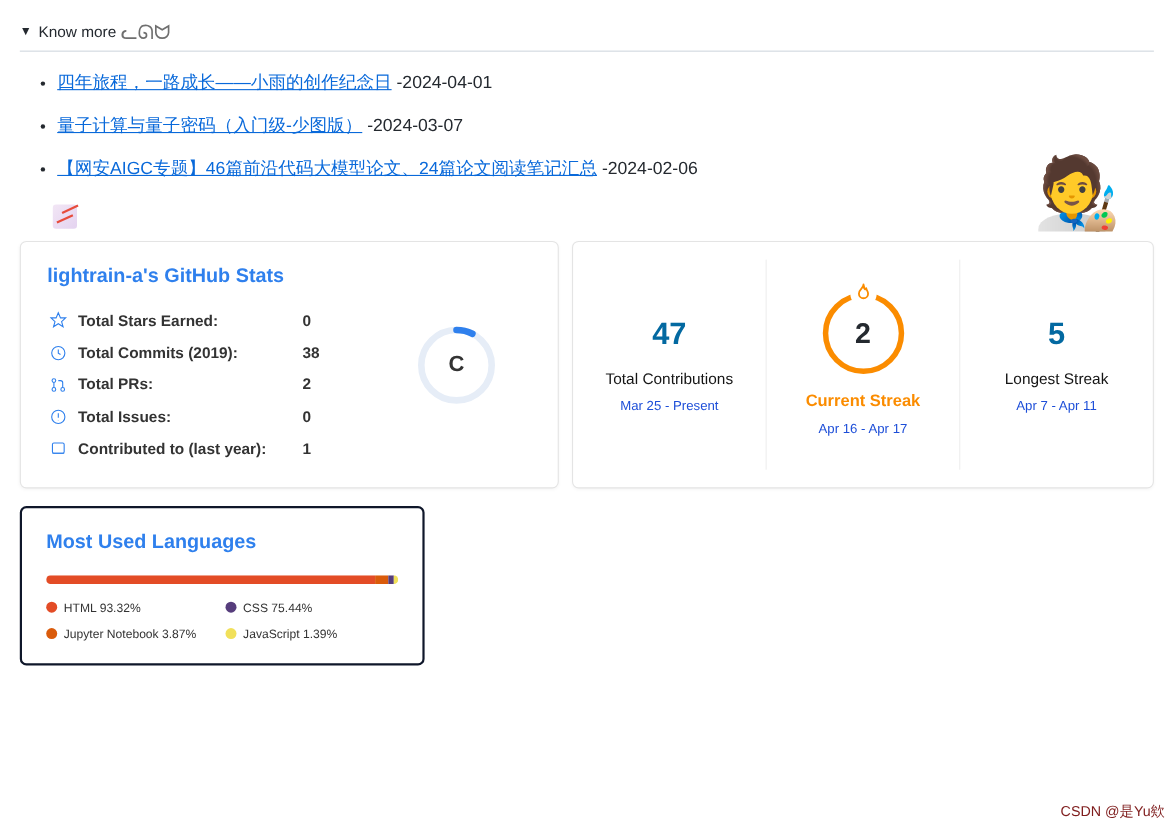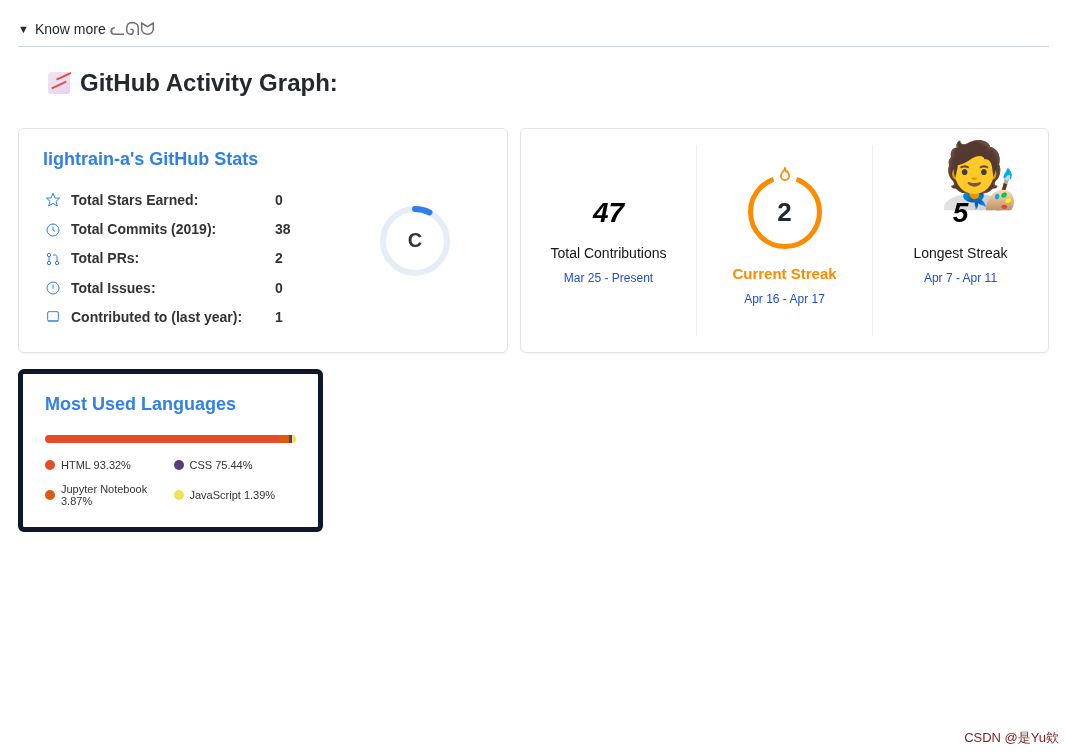--- a/index.html
+++ b/index.html
@@ -76,21 +76,21 @@
       left: 3px; top: 12px;
       width: 16px; height: 2px;
       background: #e74c3c;
       transform: rotate(-25deg);
       box-shadow: 8px -6px 0 #e74c3c;
     }
     h2.activity { margin-top: 22px; margin-left: 30px; }
     .cards-row {
       display: flex;
       gap: 12px;
-      margin-top: 31px;
+      margin-top: 11px;
     }
     .card {
       border: 1px solid #e4e4e4;
       border-radius: 6px;
       background: #fff;
       box-shadow: 0 1px 3px rgba(0,0,0,0.04);
       padding: 20px 24px;
     }
     .stats-card {
       width: 490px;
@@ -145,22 +145,21 @@
       align-items: center;
       justify-content: center;
       position: relative;
     }
     .streak-col + .streak-col {
       border-left: 1px solid #eee;
     }
     .streak-big {
       font-size: 28px;
       font-weight: 700;
-      color: #000000;
-      font-style: italic;
+      color: #0369a1;
     }
     .streak-label {
       font-size: 14px;
       color: #151515;
       margin-top: 16px;
     }
     .streak-sub {
       font-size: 12px;
       color: #1d4ed8;
       margin-top: 10px;
@@ -176,24 +175,24 @@
     .ring .fire {
       position: absolute;
       top: -16px; left: 50%; transform: translateX(-50%);
       width: 24px; height: 24px;
       background: #fff;
       border-radius: 50%;
       display: flex; align-items: center; justify-content: center;
     }
     .fire svg { width: 20px; height: 20px; }
     .lang-card {
-      width: 305px;
+      width: 368px;
       margin-top: 16px;
       padding: 20px 22px;
-      border: 5px solid #0f172a;
+      border: 2px solid #0f172a;
       border-radius: 6px;
     }
     .lang-title {
       color: #2f80ed;
       font-weight: 700;
       font-size: 18px;
       margin-bottom: 20px;
     }
     .lang-bar {
       height: 8px;
@@ -203,21 +202,21 @@
       margin-bottom: 16px;
     }
     .lang-bar span { display: block; height: 100%; }
     .lang-grid {
       display: grid;
       grid-template-columns: 1fr 1fr;
       gap: 12px 6px;
       font-size: 11px;
       color: #333;
     }
-    .lang-item { display: flex; align-items: center; gap: 6px; }
+    .lang-item { display: flex; gap: 6px; }
     .dot { width: 10px; height: 10px; border-radius: 50%; flex-shrink: 0; }
     .watermark {
       position: fixed;
       right: 8px;
       bottom: 6px;
       font-size: 13px;
       color: #7f1d1d;
     }
   </style>
 </head>
@@ -227,24 +226,37 @@
 <div class="know-more">
   <span class="triangle">▼</span>
   <span>Know more</span>
   <span class="cat">ᓚᘏᗢ</span>
 </div>
 
 <hr class="divider">
 
 <span class="artist-emoji">🧑‍🎨</span>
 
+<ul class="blog-list">
+  <li>
+    <a href="#">四年旅程，一路成长——小雨的创作纪念日</a>
+    <span class="date">-2024-04-01</span>
+  </li>
+  <li>
+    <a href="#">量子计算与量子密码（入门级-少图版）</a>
+    <span class="date">-2024-03-07</span>
+  </li>
+  <li>
+    <a href="#">【网安AIGC专题】46篇前沿代码大模型论文、24篇论文阅读笔记汇总</a>
+    <span class="date">-2024-02-06</span>
+  </li>
+</ul>
 
 <h2 class="section activity">
   <span class="chart-icon"></span>
-  <span>GitHub Activity Graph:</span>
 </h2>
 
 <div class="cards-row">
   <div class="card stats-card">
     <div>
       <div class="stats-title">lightrain-a's GitHub Stats</div>
       <table class="stats-table">
         <tbody>
               <tr>
           <td><svg class="sicon" viewBox="0 0 24 24">

